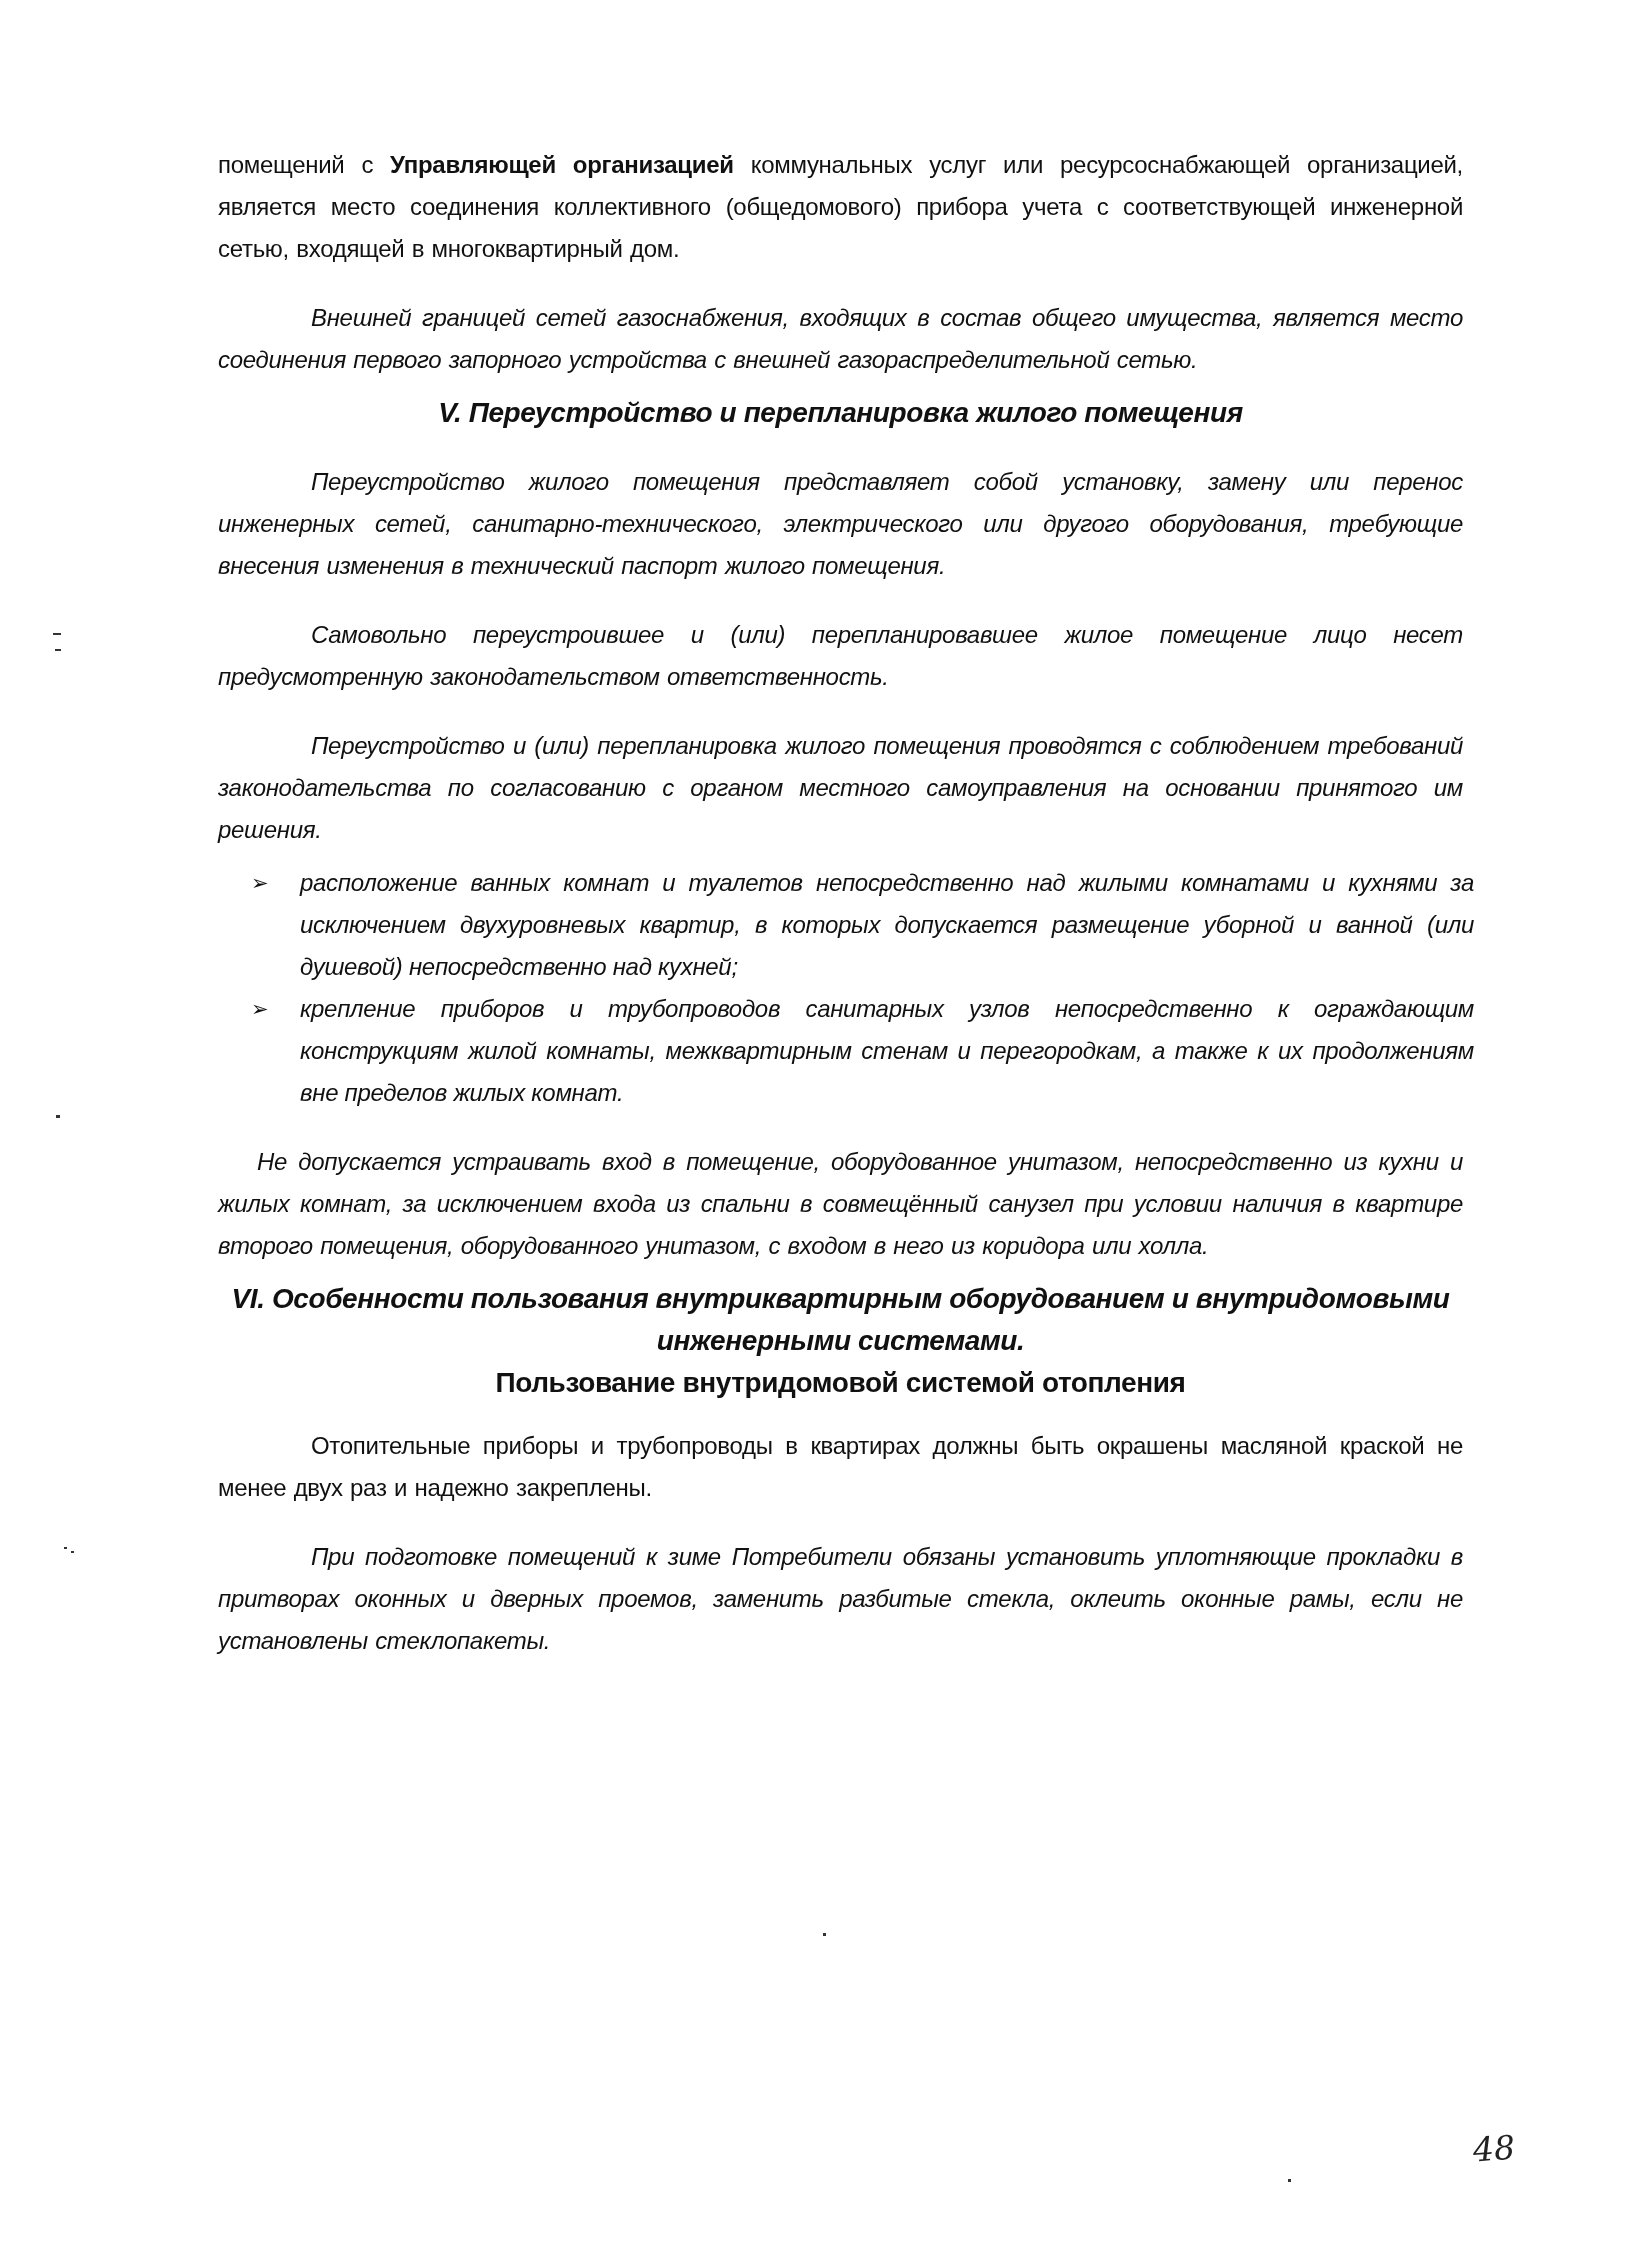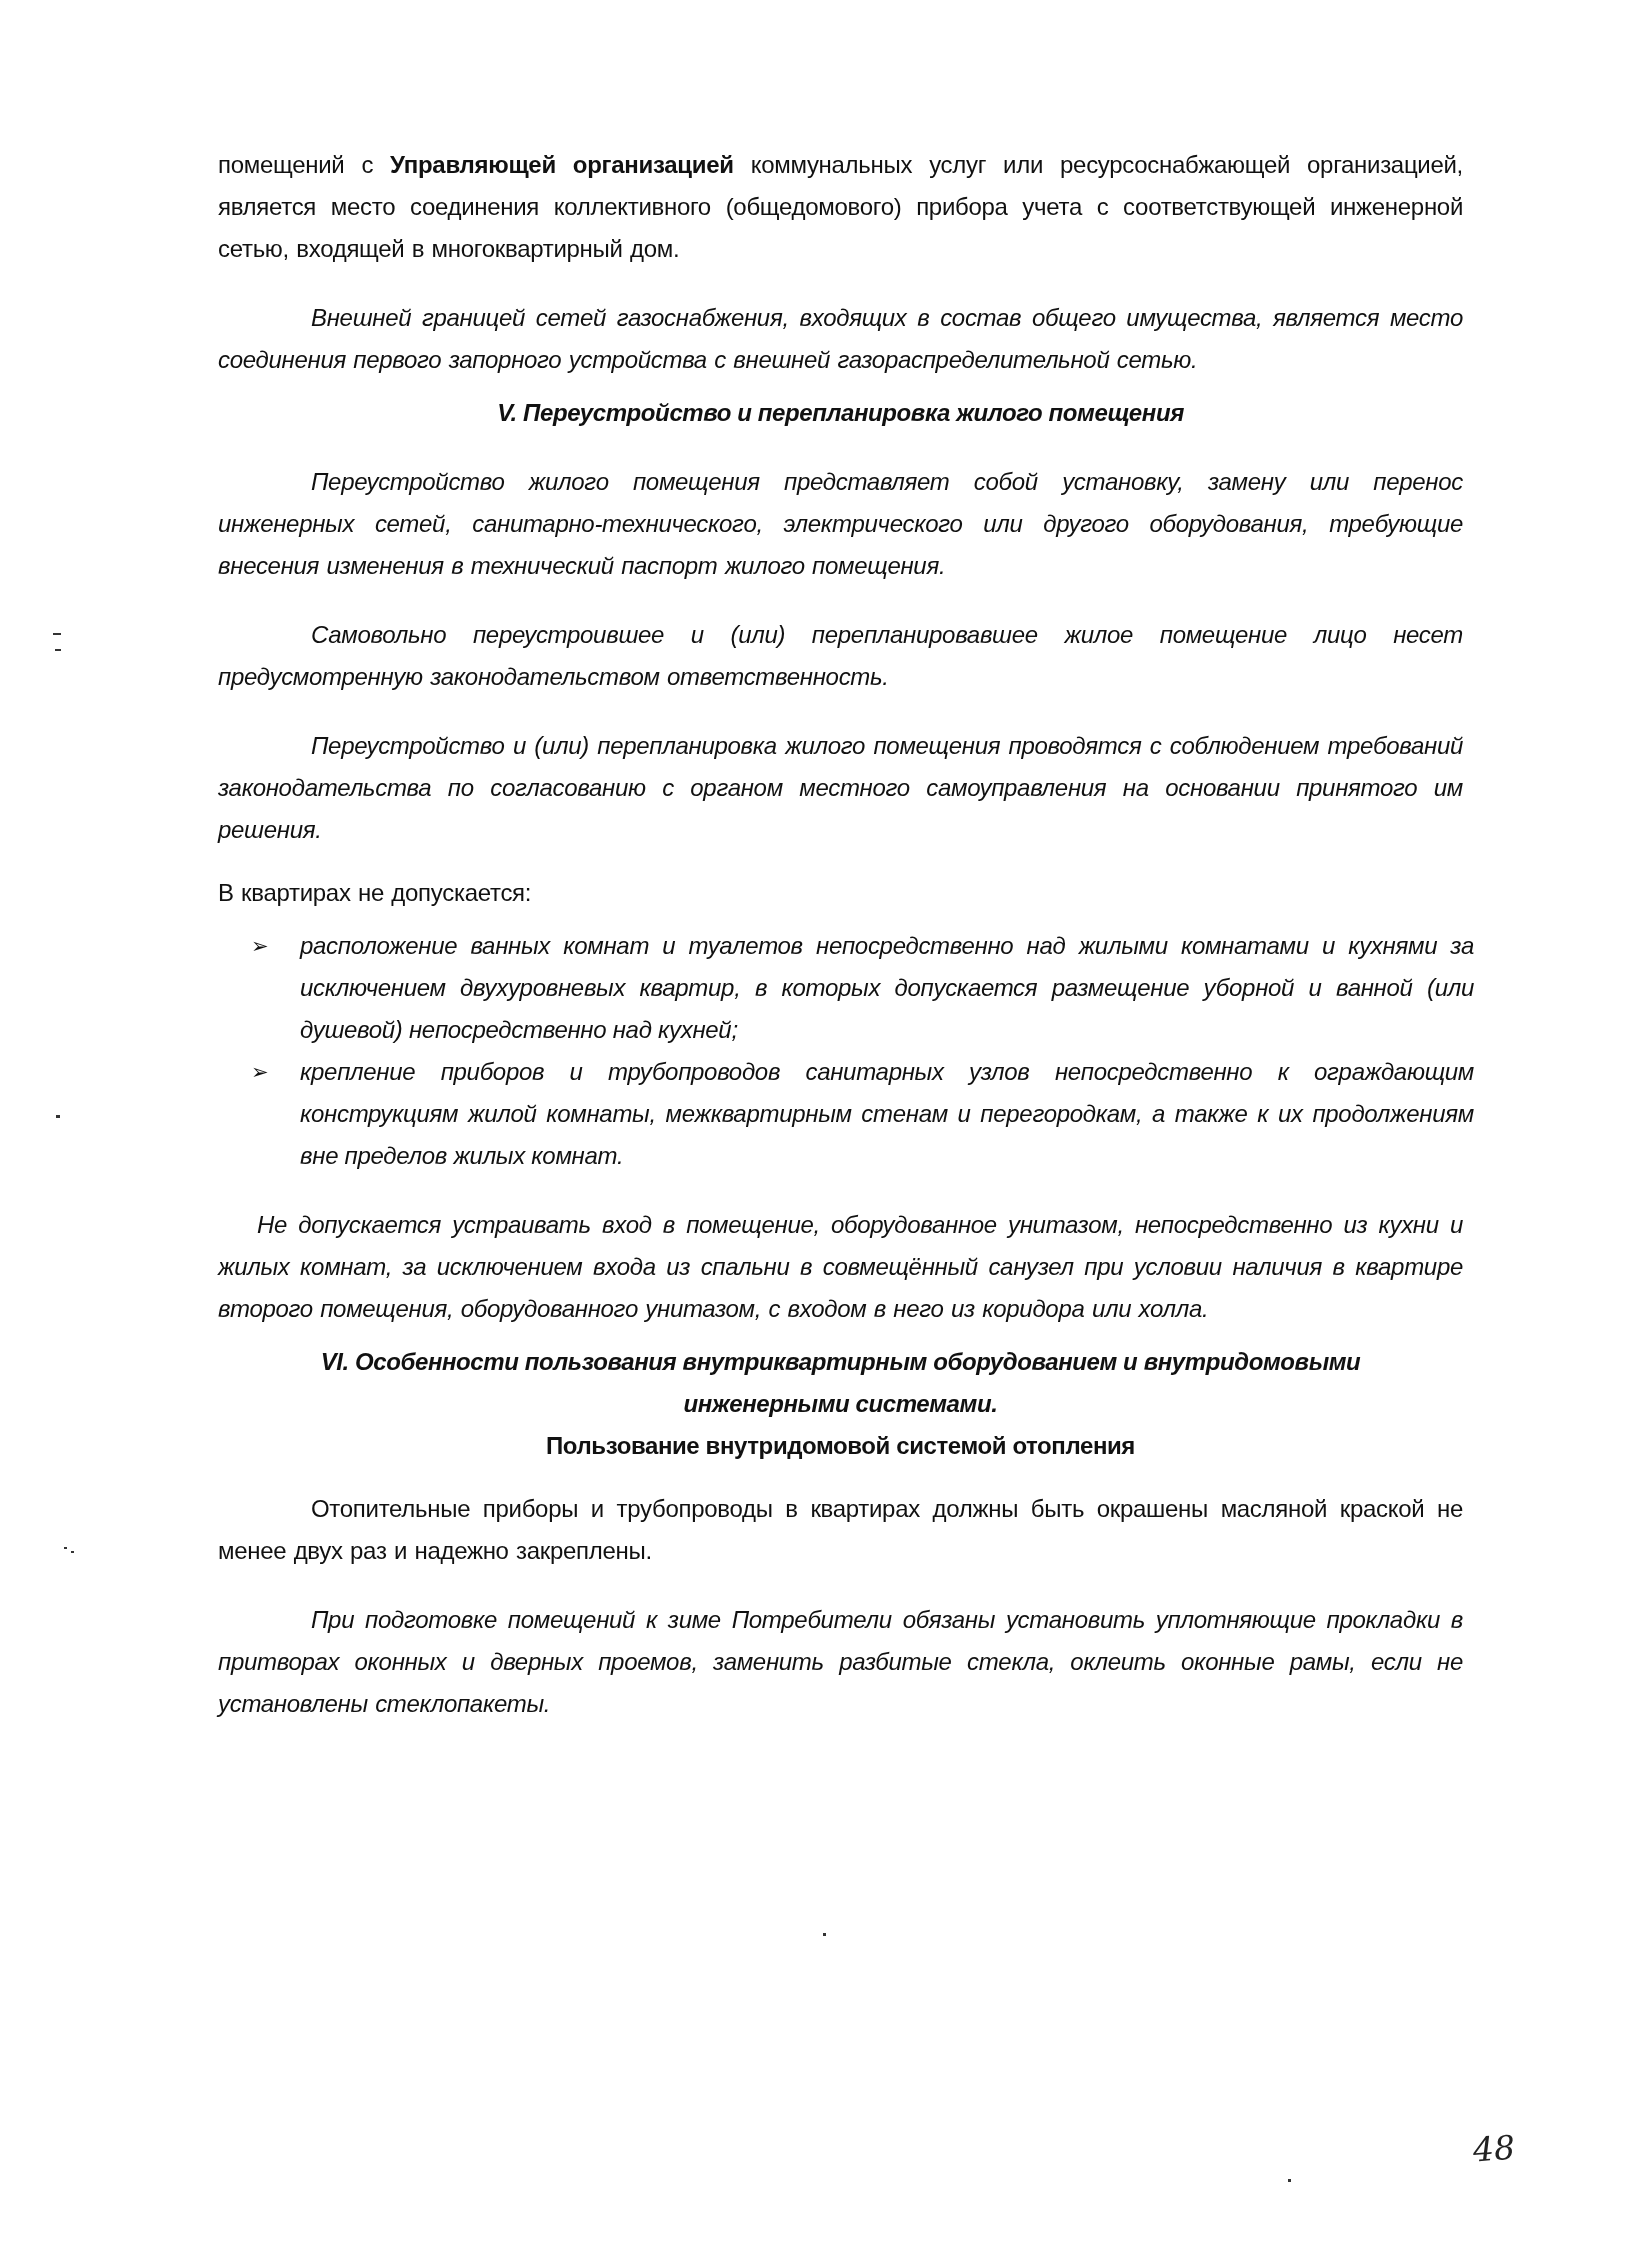--- a/index.html
+++ b/index.html
@@ -38,21 +38,21 @@
     .gap {
       margin-top: 27px;
       font-style: italic;
     }
     .gap-sm {
       margin-top: 21px;
     }
     .heading {
       font-weight: bold;
       text-align: center;
-      font-size: 24px;
+      font-size: 28px;
       line-height: 42px;
       letter-spacing: -0.4px;
       margin: 0;
     }
     b.inline-bold {
       font-weight: bold;
     }
     ul.bullets {
       list-style: none;
       margin: 0;
@@ -106,21 +106,20 @@
 
   <h2 class="heading gap">V.  Переустройство и перепланировка жилого помещения</h2>
 
   <p class="line-block indent gap">Переустройство жилого помещения представляет собой установку, замену или перенос инженерных сетей, санитарно-технического, электрического или другого оборудования, требующие внесения изменения в технический паспорт жилого помещения.</p>
 
 
   <p class="line-block indent gap">Самовольно переустроившее и (или) перепланировавшее жилое помещение лицо несет предусмотренную законодательством ответственность.</p>
 
   <p class="line-block indent gap">Переустройство и (или) перепланировка жилого помещения проводятся с соблюдением требований законодательства по согласованию с органом местного самоуправления на основании принятого им решения.</p>
 
-  <p class="line-block gap-sm">В квартирах не допускается:</p>
 
   <ul class="bullets gap">
     <li>
       <span class="arrow">➢</span>
       <span>расположение ванных комнат и туалетов непосредственно над жилыми комнатами и кухнями за исключением двухуровневых квартир, в которых допускается размещение уборной и ванной (или душевой) непосредственно над кухней;</span>
     </li>
     <li>
       <span class="arrow">➢</span>
       <span>крепление приборов и трубопроводов санитарных узлов непосредственно к ограждающим конструкциям жилой комнаты, межквартирным стенам и перегородкам, а также к их продолжениям вне пределов жилых комнат.</span>
     </li>

